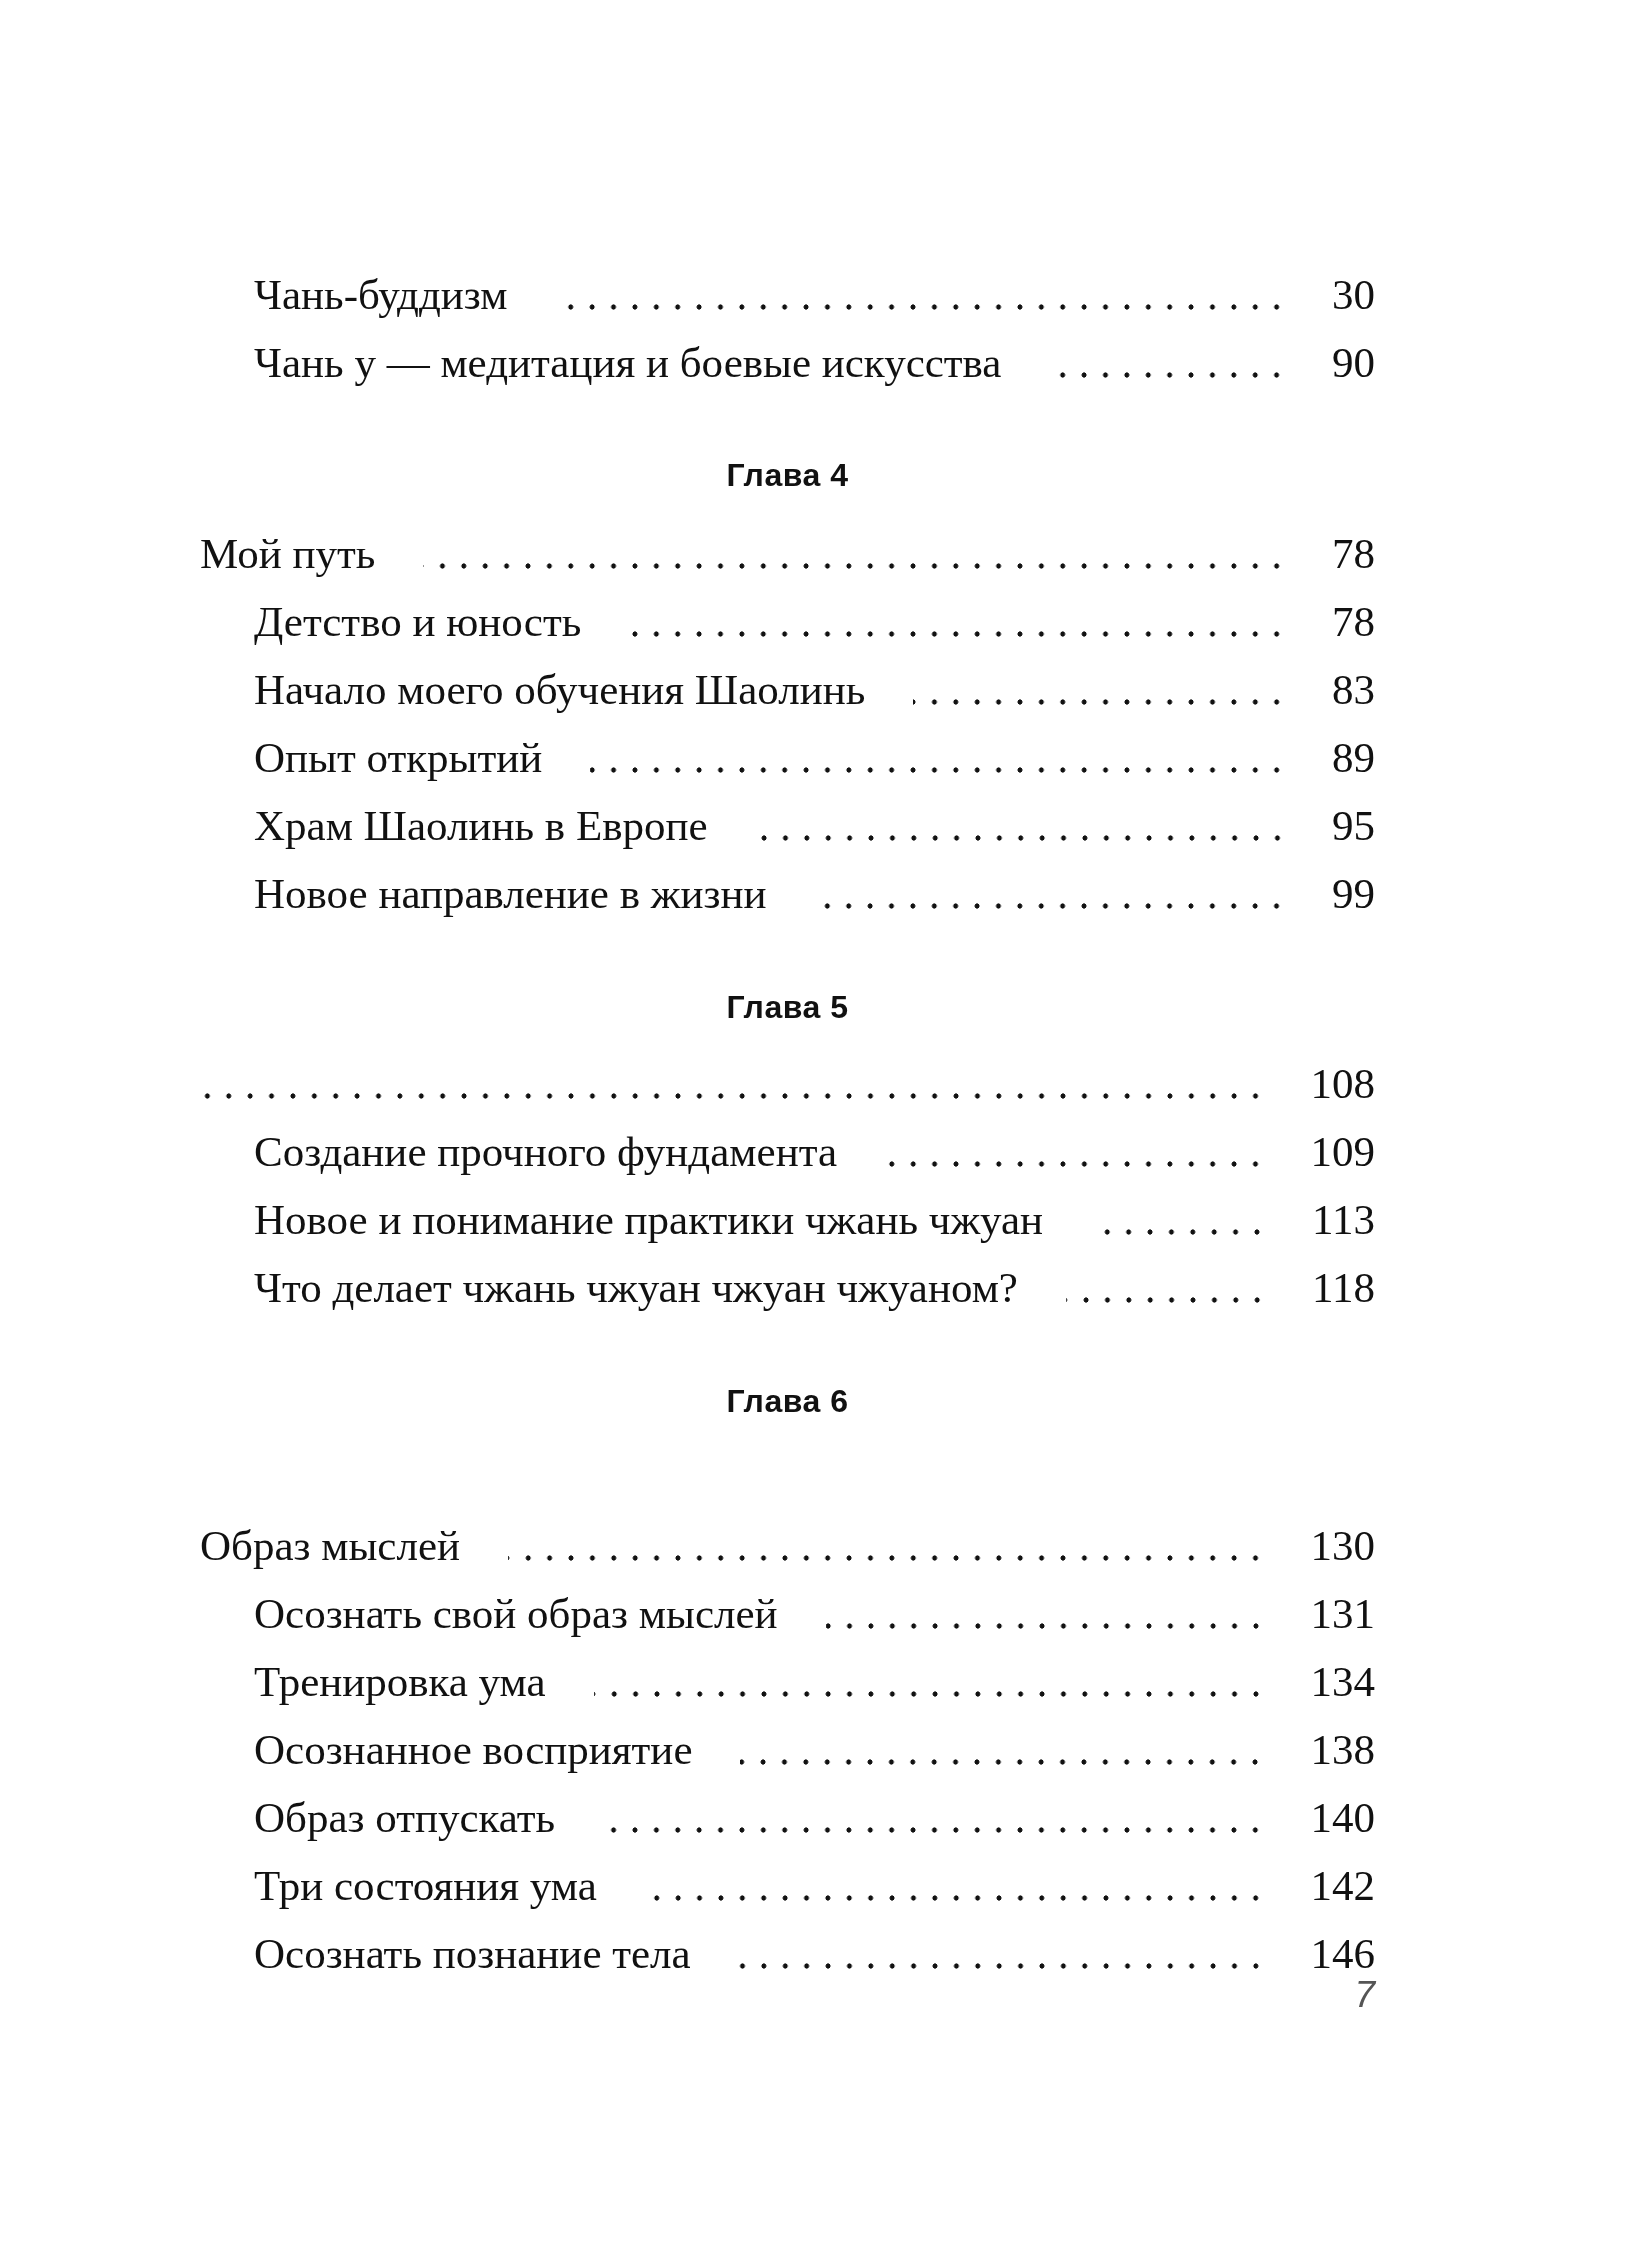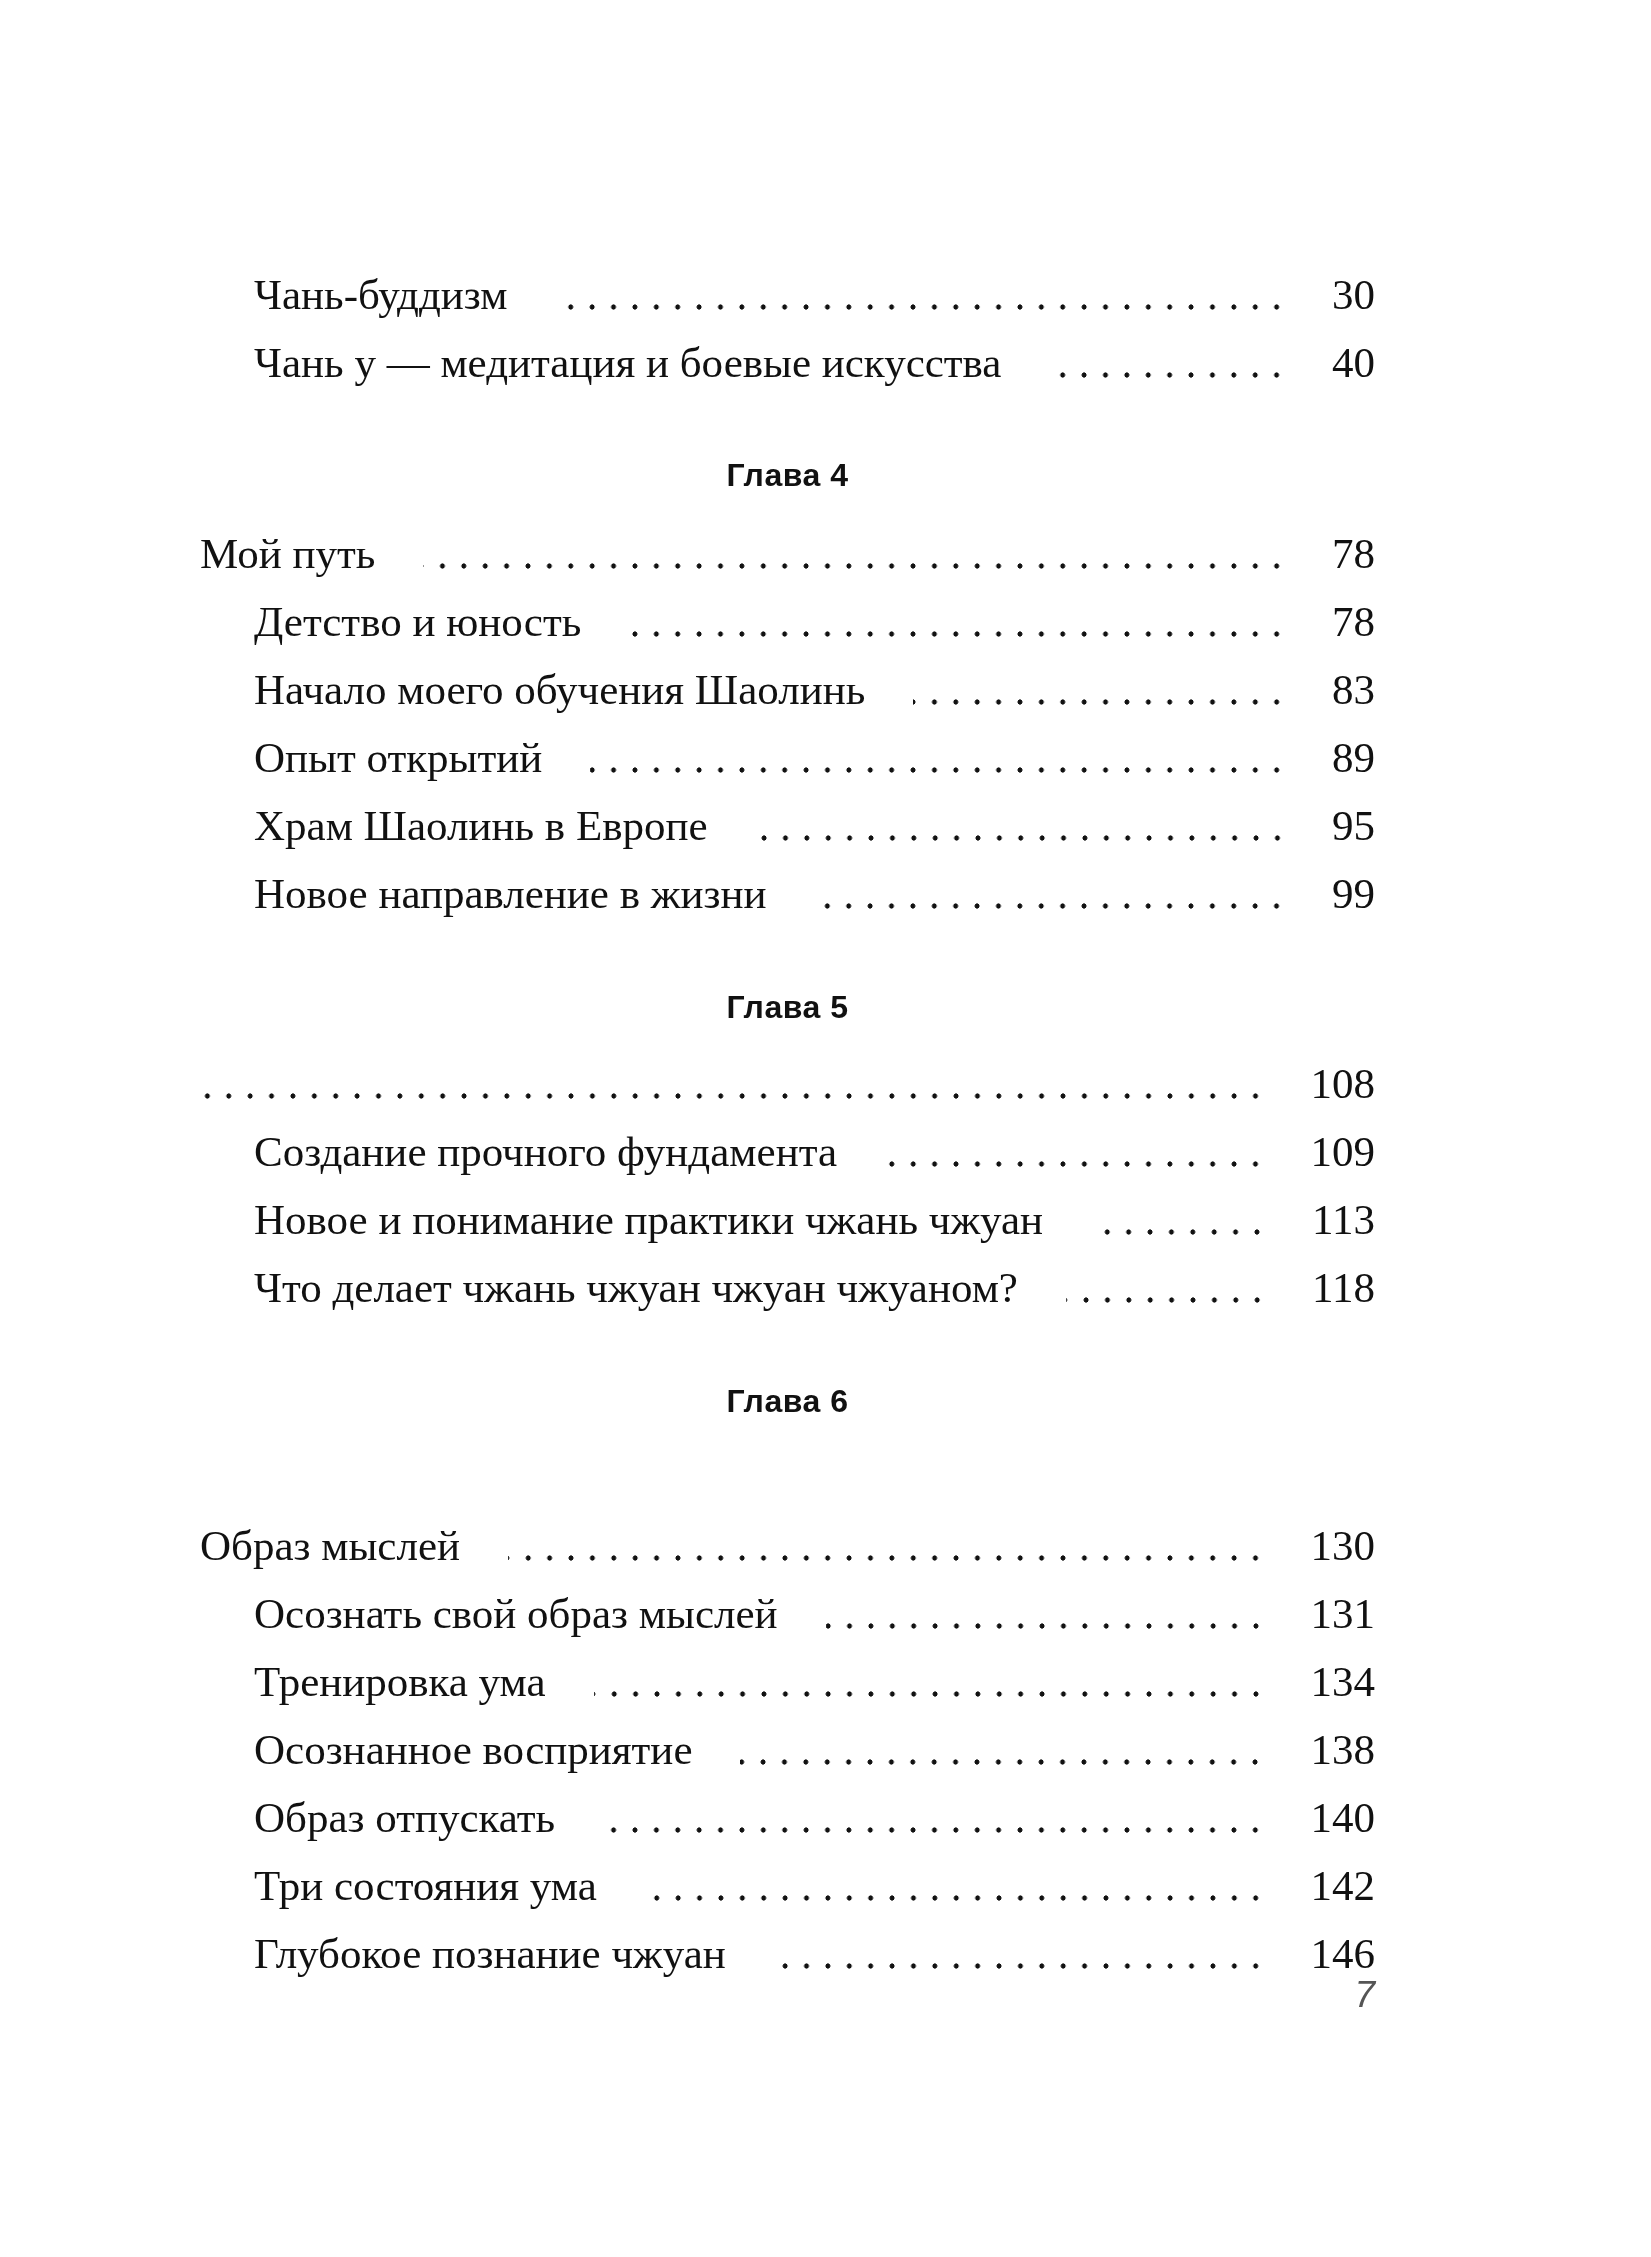--- a/index.html
+++ b/index.html
@@ -95,21 +95,21 @@
 
   <div class="block" style="top:261px;">
     <div class="toc-line level-2">
       <span class="toc-title">Чань-буддизм</span>
       <span class="toc-leader"></span>
       <span class="toc-page">30</span>
     </div>
     <div class="toc-line level-2">
       <span class="toc-title">Чань у — медитация и боевые искусства</span>
       <span class="toc-leader"></span>
-      <span class="toc-page">40</span>
+      <span class="toc-page">90</span>
     </div>
   </div>
 
   <div class="chapter-heading" style="top:447px;">Глава 4</div>
   <div class="block" style="top:520px;">
     <div class="toc-line level-1">
       <span class="toc-title">Мой путь</span>
       <span class="toc-leader"></span>
       <span class="toc-page">78</span>
     </div>
@@ -189,21 +189,21 @@
       <span class="toc-title">Образ отпускать</span>
       <span class="toc-leader"></span>
       <span class="toc-page">140</span>
     </div>
     <div class="toc-line level-2">
       <span class="toc-title">Три состояния ума</span>
       <span class="toc-leader"></span>
       <span class="toc-page">142</span>
     </div>
     <div class="toc-line level-2">
-      <span class="toc-title">Глубокое познание чжуан</span>
+      <span class="toc-title">Осознать познание тела</span>
       <span class="toc-leader"></span>
       <span class="toc-page">146</span>
     </div>
   </div>
 
   <div class="page-number">7</div>
 
 </div>
 
 

